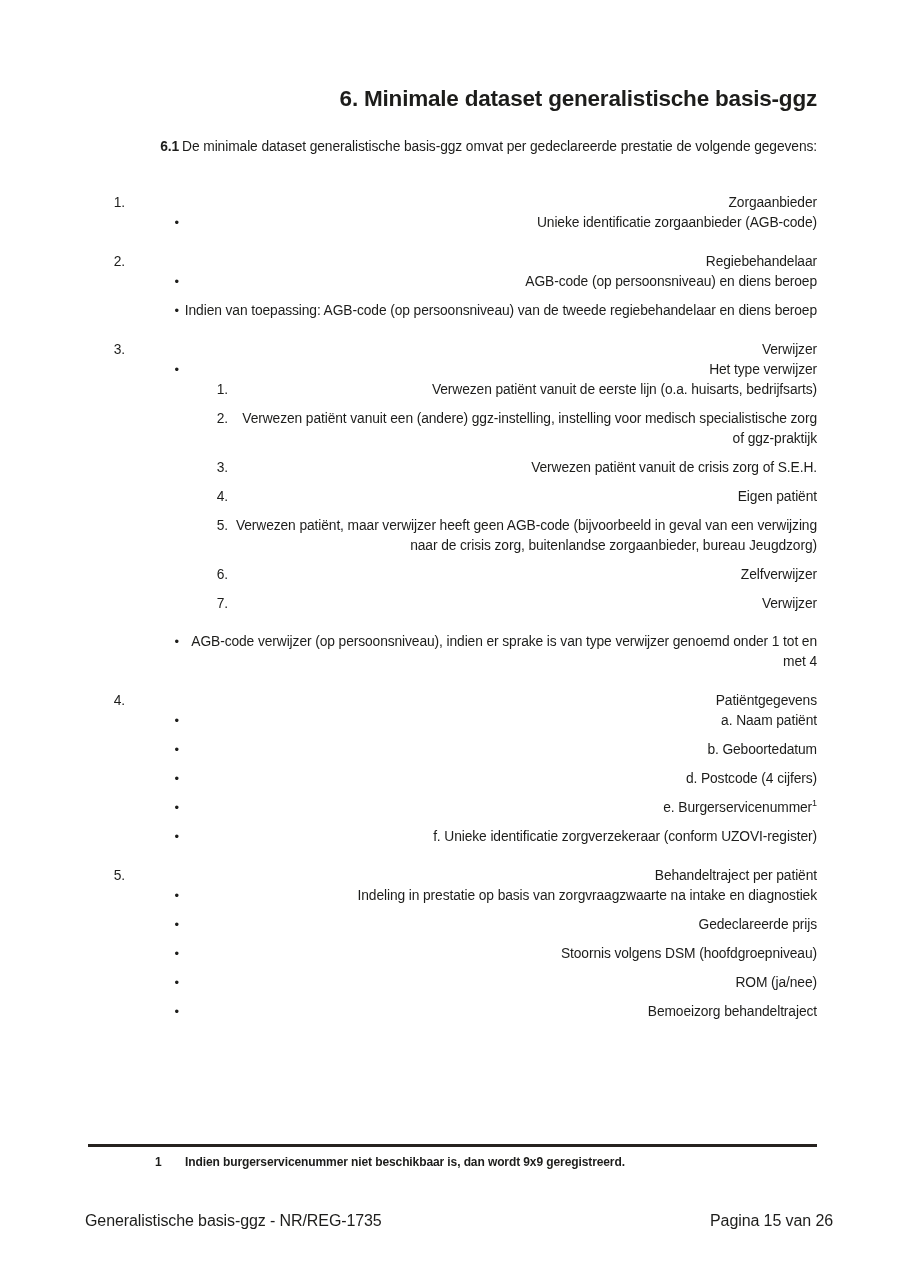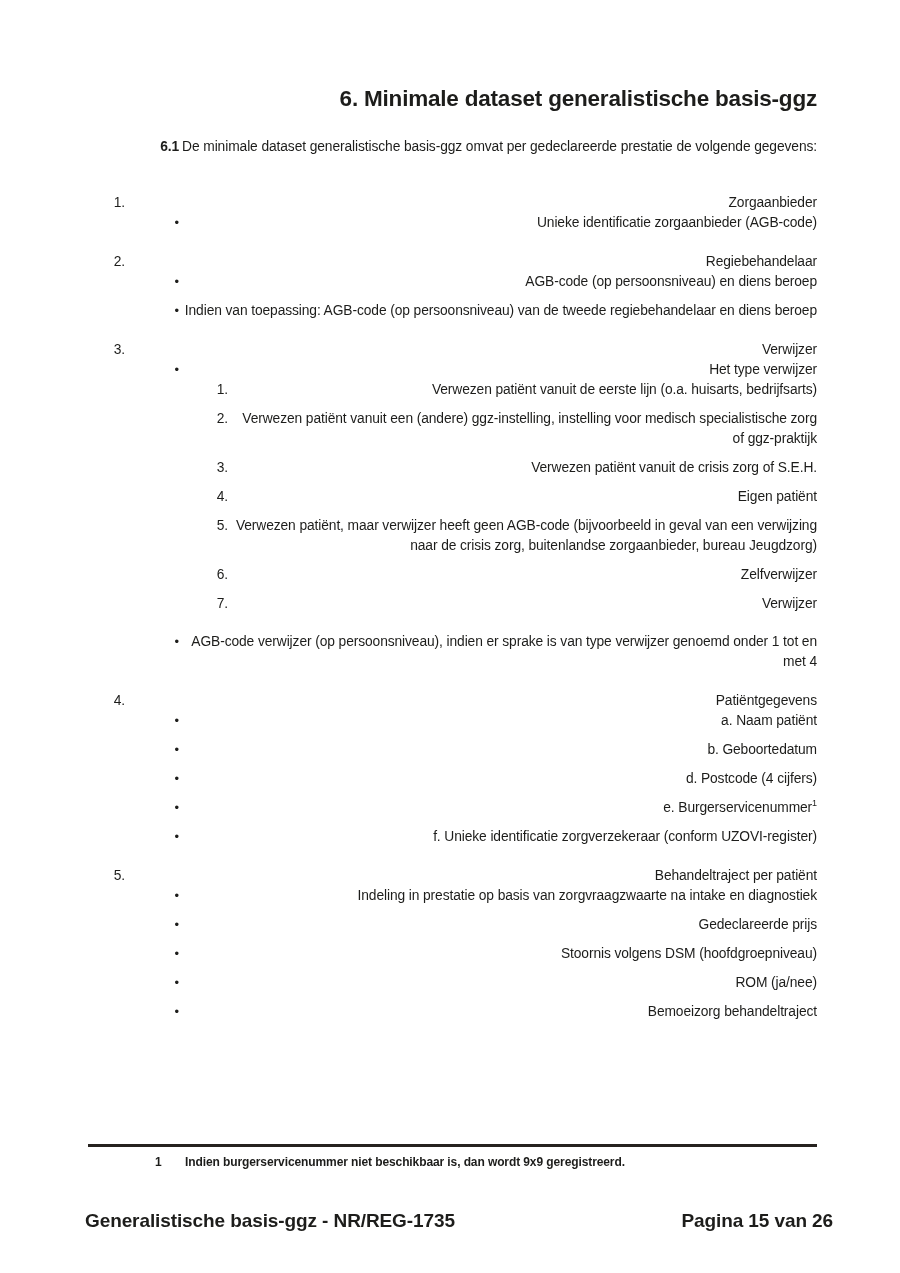--- a/index.html
+++ b/index.html
@@ -62,21 +62,21 @@
     position:absolute;left:85px;top:1154px;width:732px;
     display:flex;
     font-size:12px;line-height:16px;font-weight:600;letter-spacing:-0.1px;
   }
   .fn-marker{flex:none;margin-left:70px;width:30px;}
   .fn-text{flex:1;}
 
   .footer{
     position:absolute;left:85px;top:1212px;width:748px;
     display:flex;justify-content:space-between;
-    font-size:19px;line-height:18px;letter-spacing:-0.1px;font-weight:bold;
+    font-size:16px;line-height:18px;letter-spacing:-0.1px;
   }
 </style>
 </head>
 <body>
 
 <div class="page">
   <div class="content">
 
     <h1 class="title">6. Minimale dataset generalistische basis-ggz</h1>
 

